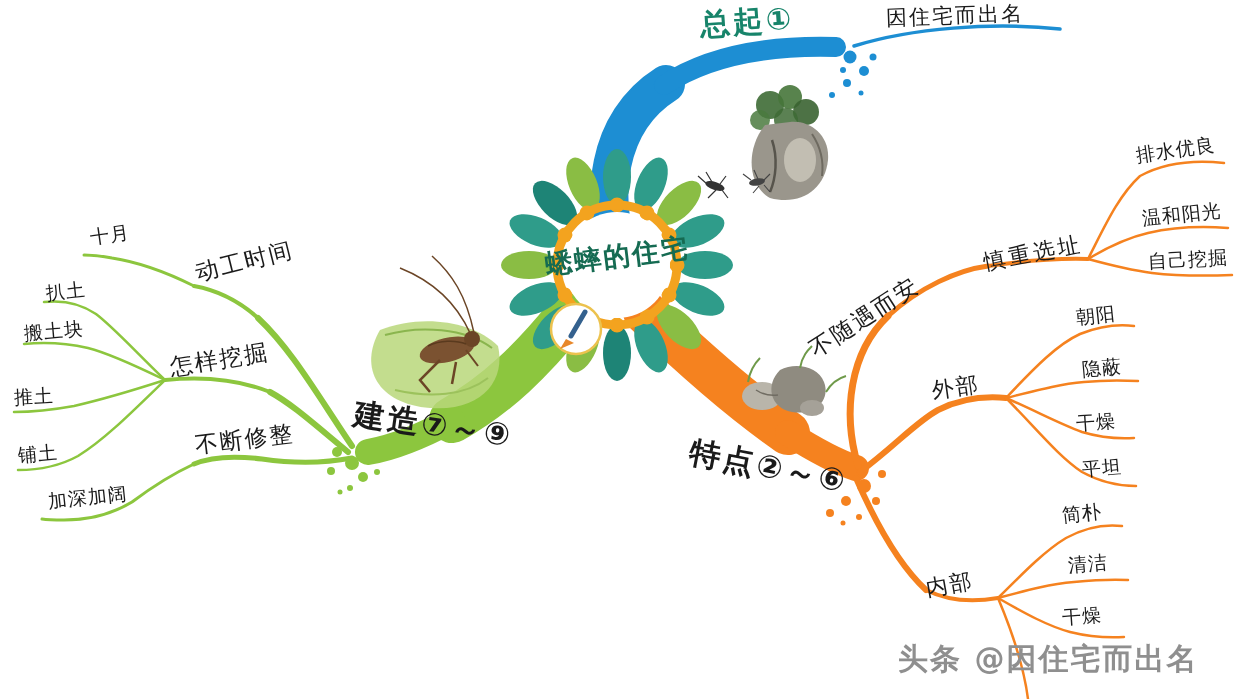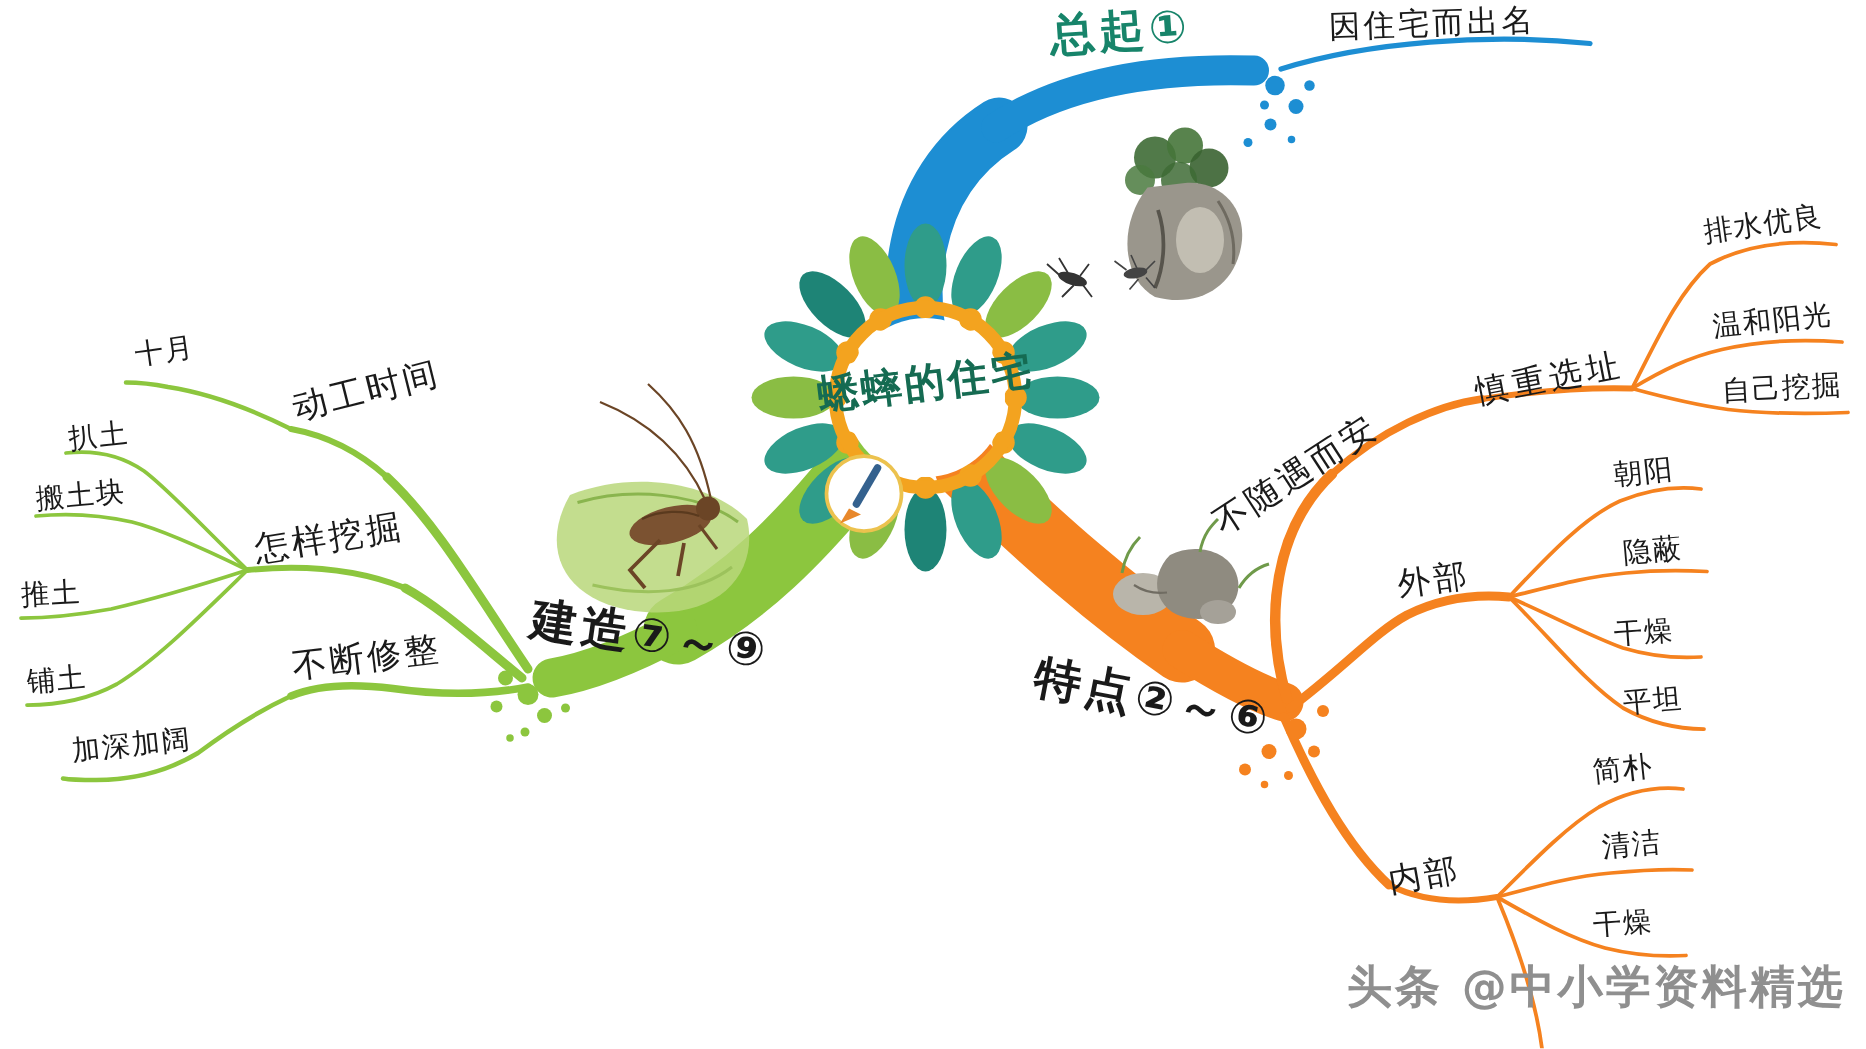--- a/index.html
+++ b/index.html
@@ -205,14 +205,14 @@
   <div class="label lv2" style="left:196px;top:262px;transform:rotate(-14deg);">动工时间</div>
   <div class="label lv3" style="left:90px;top:228px;transform:rotate(-8deg);">十月</div>
   <div class="label lv2" style="left:170px;top:356px;transform:rotate(-9deg);">怎样挖掘</div>
   <div class="label lv3" style="left:46px;top:284px;transform:rotate(-6deg);">扒土</div>
   <div class="label lv3" style="left:24px;top:324px;transform:rotate(-5deg);">搬土块</div>
   <div class="label lv3" style="left:14px;top:388px;transform:rotate(-3deg);">推土</div>
   <div class="label lv3" style="left:18px;top:446px;transform:rotate(-5deg);">铺土</div>
   <div class="label lv2" style="left:195px;top:434px;transform:rotate(-7deg);">不断修整</div>
   <div class="label lv3" style="left:48px;top:492px;transform:rotate(-6deg);">加深加阔</div>
 
-  <div class="label watermark" style="left:898px;top:644px;">头条 @中小学资料精选</div>
+  <div class="label watermark" style="left:898px;top:644px;">头条 @因住宅而出名</div>
 </div>
 
 </body></html>

